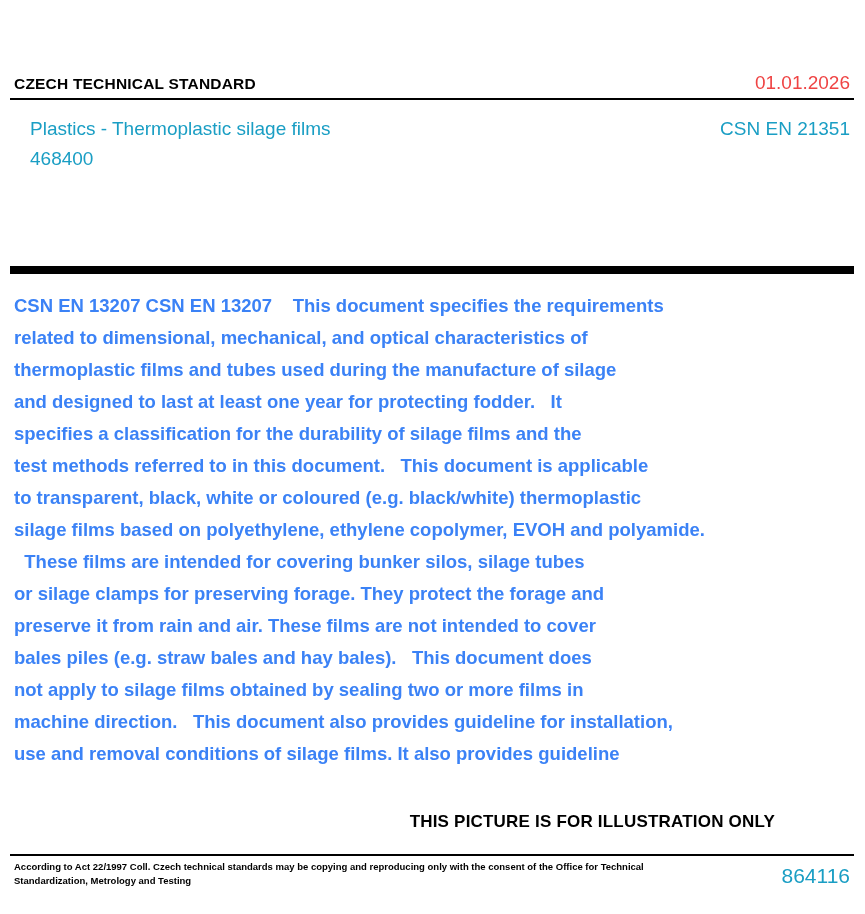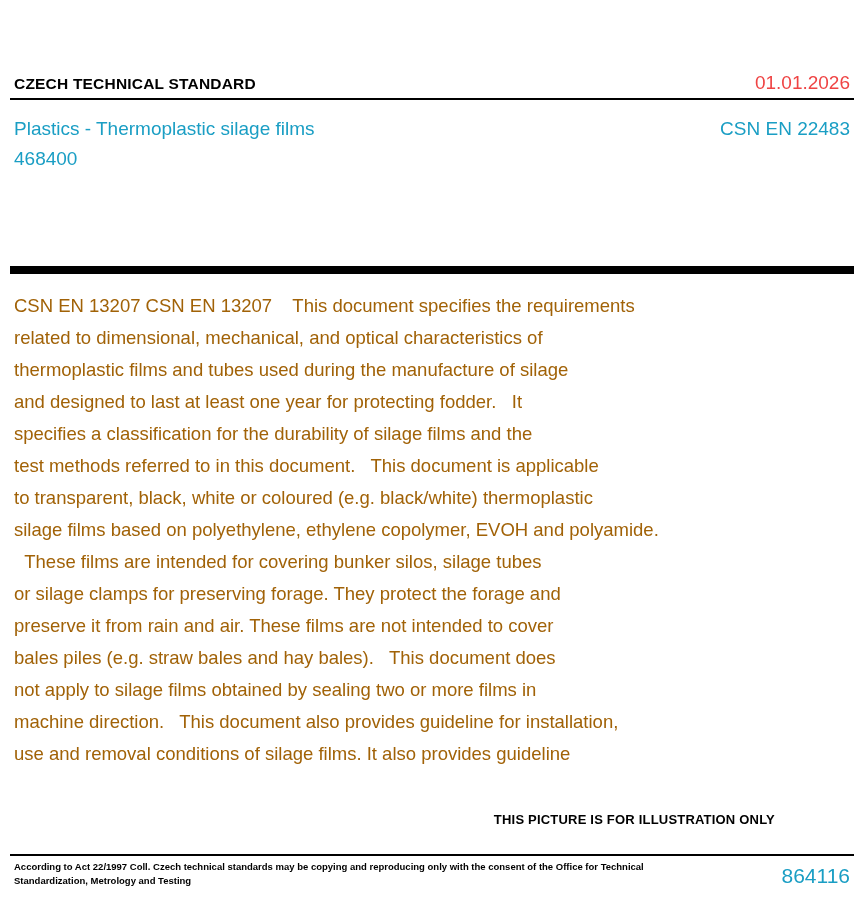--- a/index.html
+++ b/index.html
@@ -59,20 +59,21 @@
     top: 114px;
     width: 836px;
   }
   .title-line {
     display: flex;
     justify-content: space-between;
     align-items: baseline;
     font-size: 19px;
     line-height: 30px;
     color: #1a9ec4;
+    margin-left: 16px;
   }
   .title-left { text-align: left; }
   .title-right { text-align: right; }
 
   
   .rule-thick {
     position: absolute;
     left: 10px;
     width: 844px;
     height: 8px;
@@ -81,30 +82,31 @@
   }
 
   
   .abstract {
     position: absolute;
     left: 14px;
     top: 290px;
     width: 836px;
     font-size: 18.5px;
     line-height: 32px;
-    color: #a16207;
+    color: #3b82f6;
     white-space: pre-wrap;
+    font-weight: bold;
   }
 
   
   .illus-note {
     position: absolute;
     right: 90px;
     top: 812px;
-    font-size: 13px;
+    font-size: 17px;
     font-weight: bold;
     color: #000000;
     letter-spacing: 0.2px;
   }
 
   
   .rule-thin.bottom { top: 854px; }
   .footer {
     position: absolute;
     left: 14px;
@@ -137,21 +139,21 @@
   <div class="header-row">
     <div class="std-label">CZECH TECHNICAL STANDARD</div>
     <div class="std-date">01.01.2026</div>
   </div>
 
   <div class="rule-thin top"></div>
 
   <div class="title-block">
     <div class="title-line">
       <div class="title-left">Plastics - Thermoplastic silage films</div>
-      <div class="title-right">CSN EN 22483</div>
+      <div class="title-right">CSN EN 21351</div>
     </div>
     <div class="title-line">
       <div class="title-right">468400</div>
     </div>
   </div>
 
   <div class="rule-thick"></div>
 
   <div class="abstract">CSN EN 13207 CSN EN 13207    This document specifies the requirements
 related to dimensional, mechanical, and optical characteristics of

